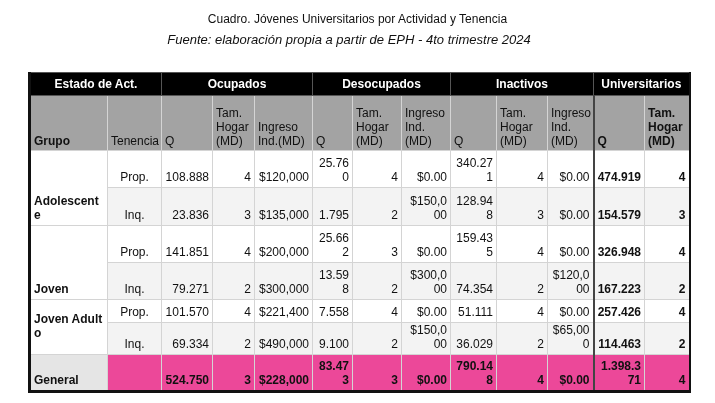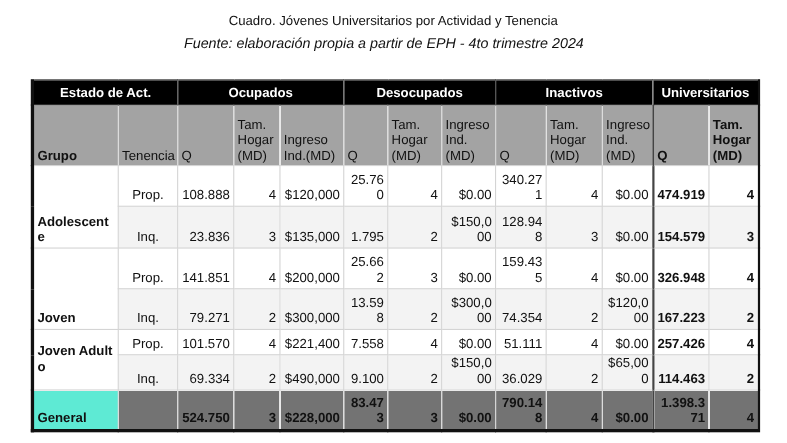--- a/index.html
+++ b/index.html
@@ -17,21 +17,21 @@
                       height: 22px; text-align: center; border: 1px solid #555; }
     thead tr.sub th { background: #a3a3a3; font-weight: normal; text-align: left;
                       vertical-align: bottom; height: 52px; padding-bottom: 2px; }
     thead tr.sub th.b { font-weight: bold; }
     td { vertical-align: bottom; text-align: right; padding-bottom: 3px; word-break: break-all; }
     td.grp { text-align: left; font-weight: bold; background: #fff; }
     td.ten { text-align: center; }
     td.u { font-weight: bold; }
     tr.r-odd td { background: #ffffff; margin-left: 30px; }
     tr.r-even td { background: #f3f3f3; }
-    tr.total td { background: #737373; font-weight: bold; }
+    tr.total td { background: #ec4899; font-weight: bold; }
     .thick-l { border-left: 2px solid #444 !important; }
   </style>
 </head>
 <body>
 
 <div class="title">Cuadro. Jóvenes Universitarios por Actividad y Tenencia</div>
 <div class="subtitle">Fuente: elaboración propia a partir de EPH - 4to trimestre 2024</div>
 
 <table>
   <colgroup>
@@ -159,21 +159,21 @@
       <td>2</td>
       <td>$150,000</td>
       <td>36.029</td>
       <td>2</td>
       <td>$65,000</td>
       <td class="u thick-l">114.463</td>
       <td class="u">2</td>
     </tr>
 
     <tr class="total" style="height:37px">
-      <td class="grp" style="background:#5eead4">General</td>
+      <td class="grp" style="background:#e5e5e5">General</td>
       <td class="ten"></td>
       <td>524.750</td>
       <td>3</td>
       <td>$228,000</td>
       <td>83.473</td>
       <td>3</td>
       <td>$0.00</td>
       <td>790.148</td>
       <td>4</td>
       <td>$0.00</td>

